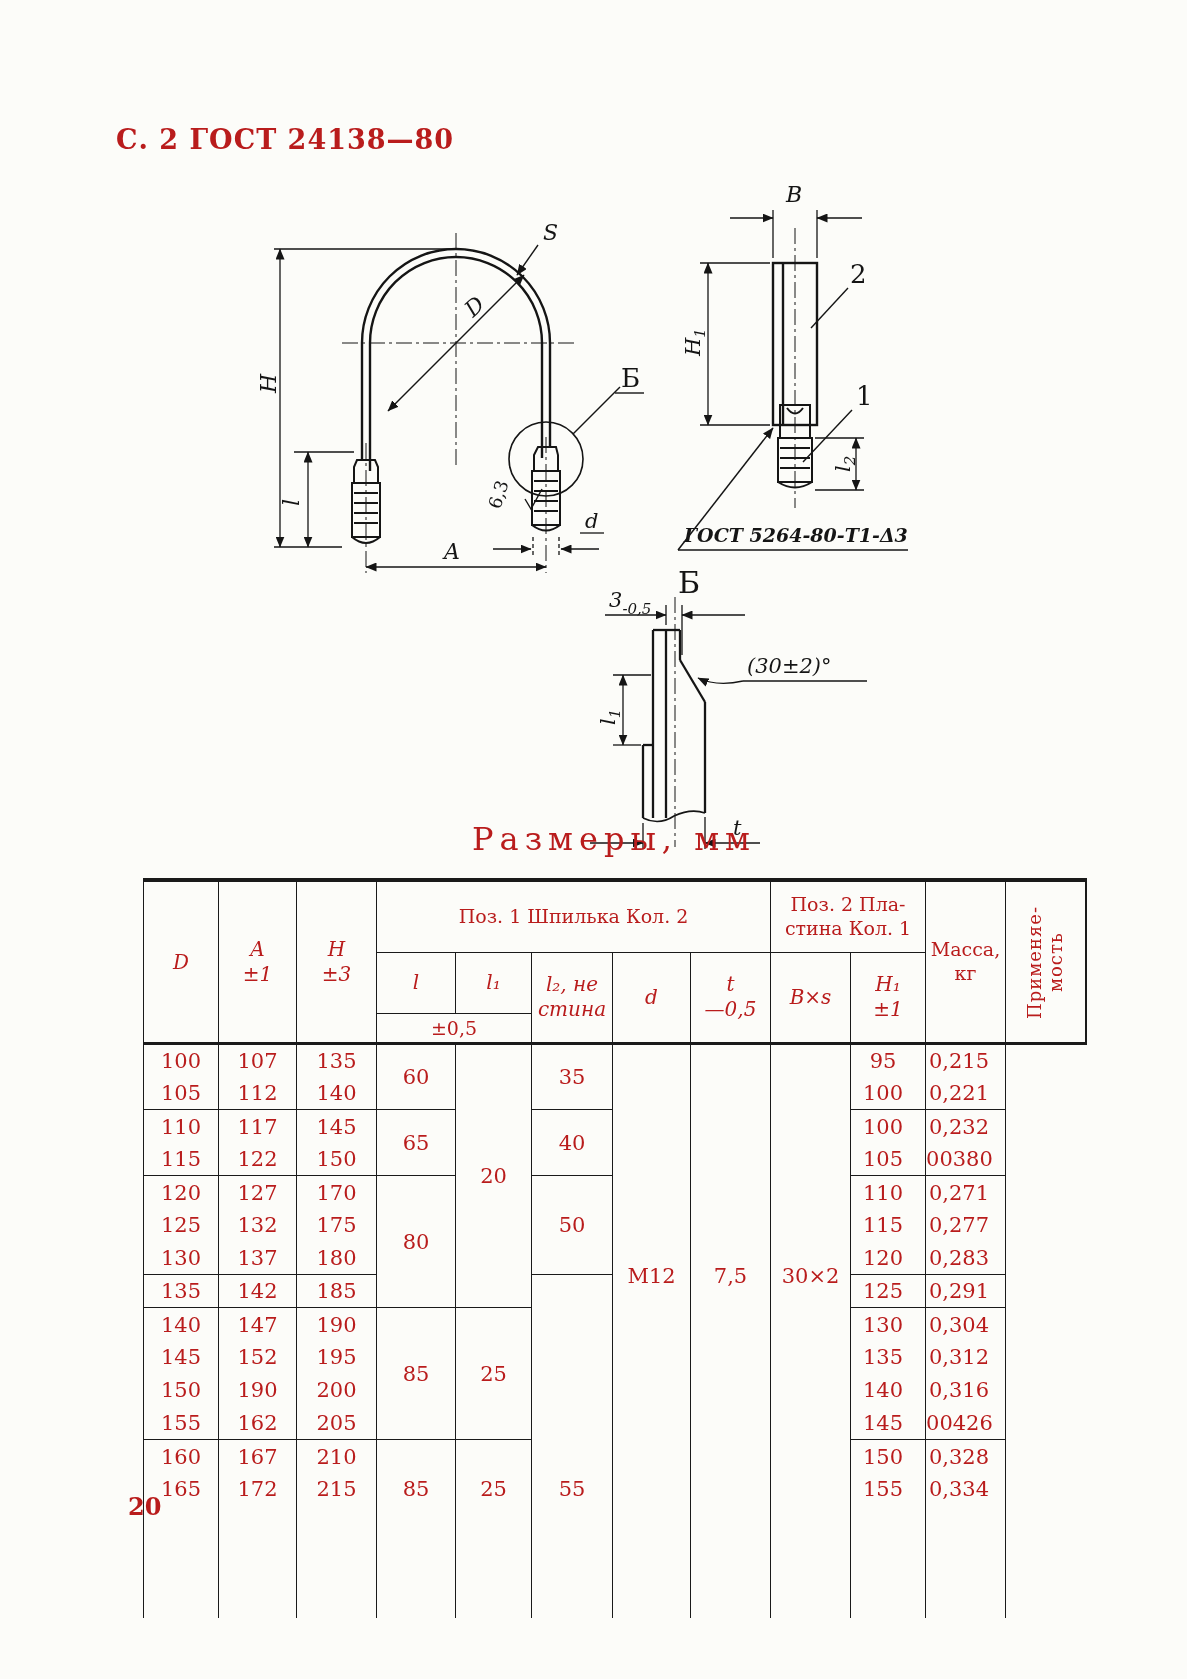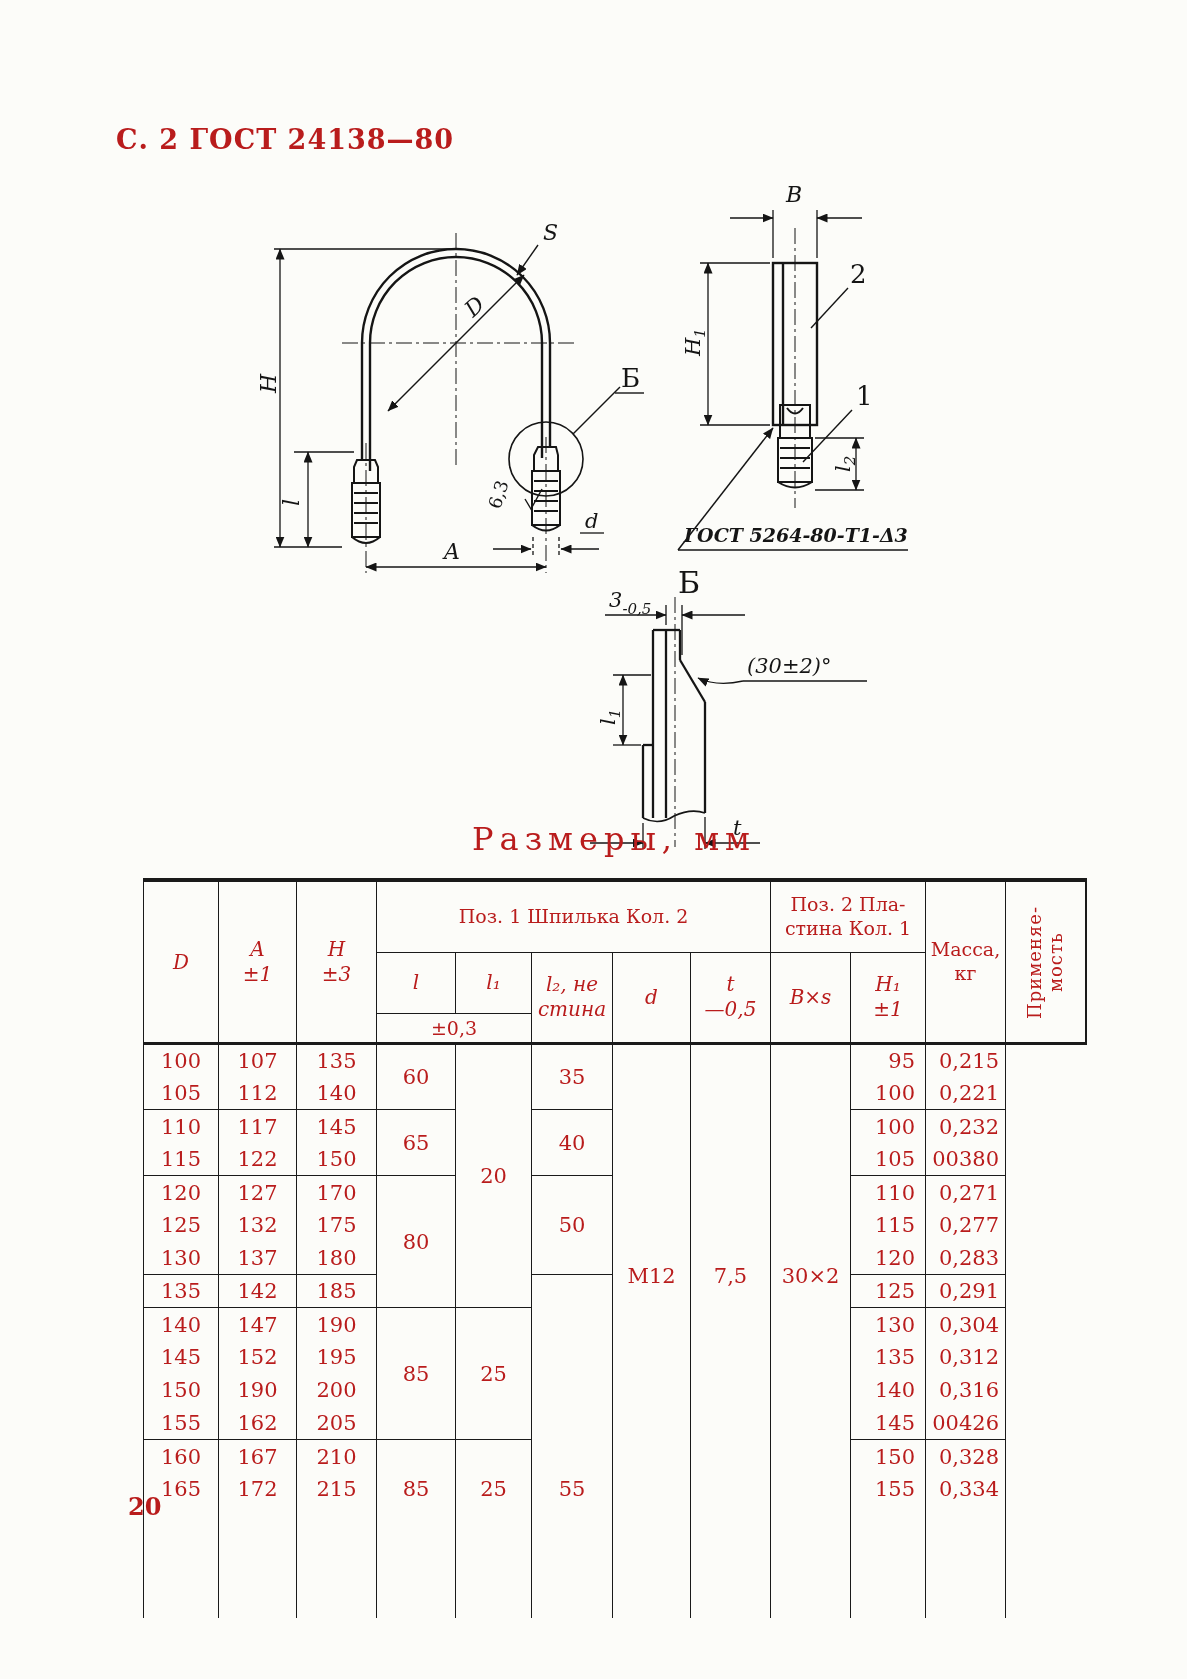--- a/index.html
+++ b/index.html
@@ -15,22 +15,22 @@
               width:942px;border-top:4px solid #1a1a1a;}
   .size-table th,.size-table td{border-left:1.7px solid #1a1a1a;border-right:1.7px solid #1a1a1a;
               text-align:center;vertical-align:middle;padding:0;font-weight:normal;}
   .size-table thead th{border-bottom:1.7px solid #1a1a1a;white-space:pre-line;font-size:19px;line-height:1.25;}
   .size-table thead th.hb{border-bottom:3px solid #1a1a1a;}
   .size-table thead th.sym{font-style:italic;font-size:20px;}
   .size-table td{font-size:21px;border-bottom:none;}
   .size-table td.sep{border-bottom:1.7px solid #1a1a1a;}
   .size-table td.vb{vertical-align:bottom;padding-bottom:5px;}
   .size-table td.col-use,.size-table td.tail-use{border-right:none;}
-  .size-table td.col-h1{text-align:right;padding-right:10px;}
-  .size-table td.col-mass{text-align:right;padding-right:6px;}
+  .size-table td.col-h1{padding-right:10px;}
+  .size-table td.col-mass{text-align:right;padding-right:16px;}
   .size-table tr.tail td{height:112px;border-bottom:none;}
   .vtext{writing-mode:vertical-rl;transform:rotate(180deg);white-space:pre-line;
          font-size:18px;line-height:1.15;margin:0 auto;letter-spacing:1px;}
   svg text{font-family:"DejaVu Serif","Liberation Serif",serif;fill:#151515;}
   .itl{font-style:italic;}
 </style>
 </head>
 <body>
 
 <div class="page">
@@ -266,21 +266,21 @@
         <th rowspan="2" class="sym hb">l₂, не
 стина</th>
         <th rowspan="2" class="sym hb">d</th>
         <th rowspan="2" class="sym hb">t
 —0,5</th>
         <th rowspan="2" class="sym hb">B×s</th>
         <th rowspan="2" class="sym hb">H₁
 ±1</th>
       </tr>
       <tr style="height:30px">
-        <th colspan="2" class="hb">±0,3</th>
+        <th colspan="2" class="hb">±0,5</th>
       </tr>
     </thead>
     <tbody>
         <tr style="height: 33px;">
           <td class="col-d">100</td>
           <td class="col-a">107</td>
           <td class="col-h">135</td>
           <td rowspan="2" class="col-l sep">60</td>
           <td rowspan="8" class="col-l1 sep">20</td>
           <td rowspan="2" class="col-l2 sep">35</td>

